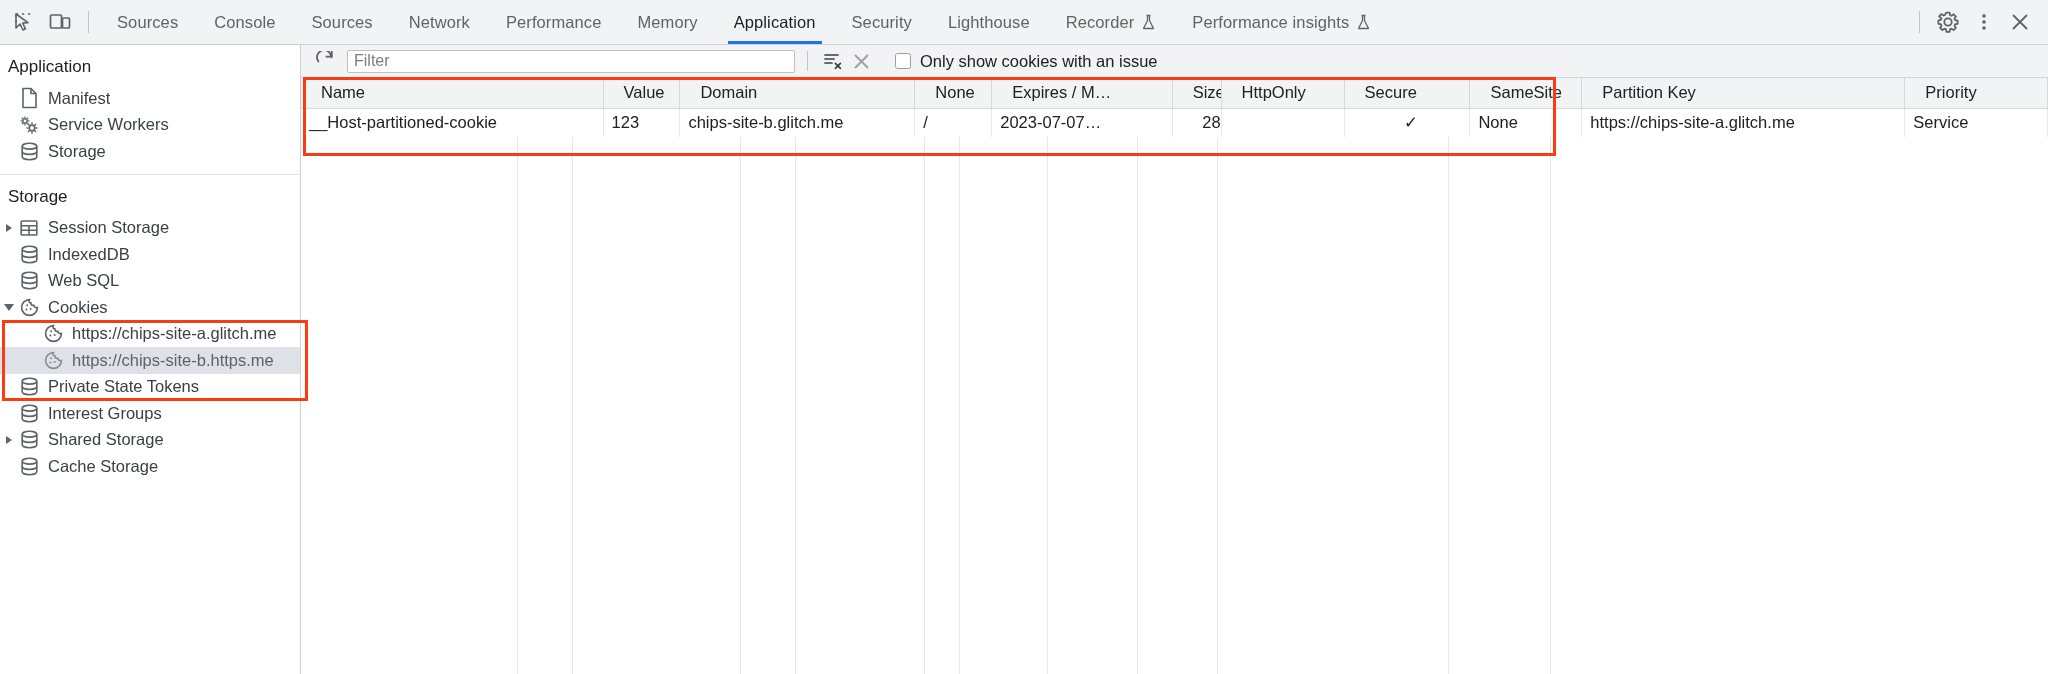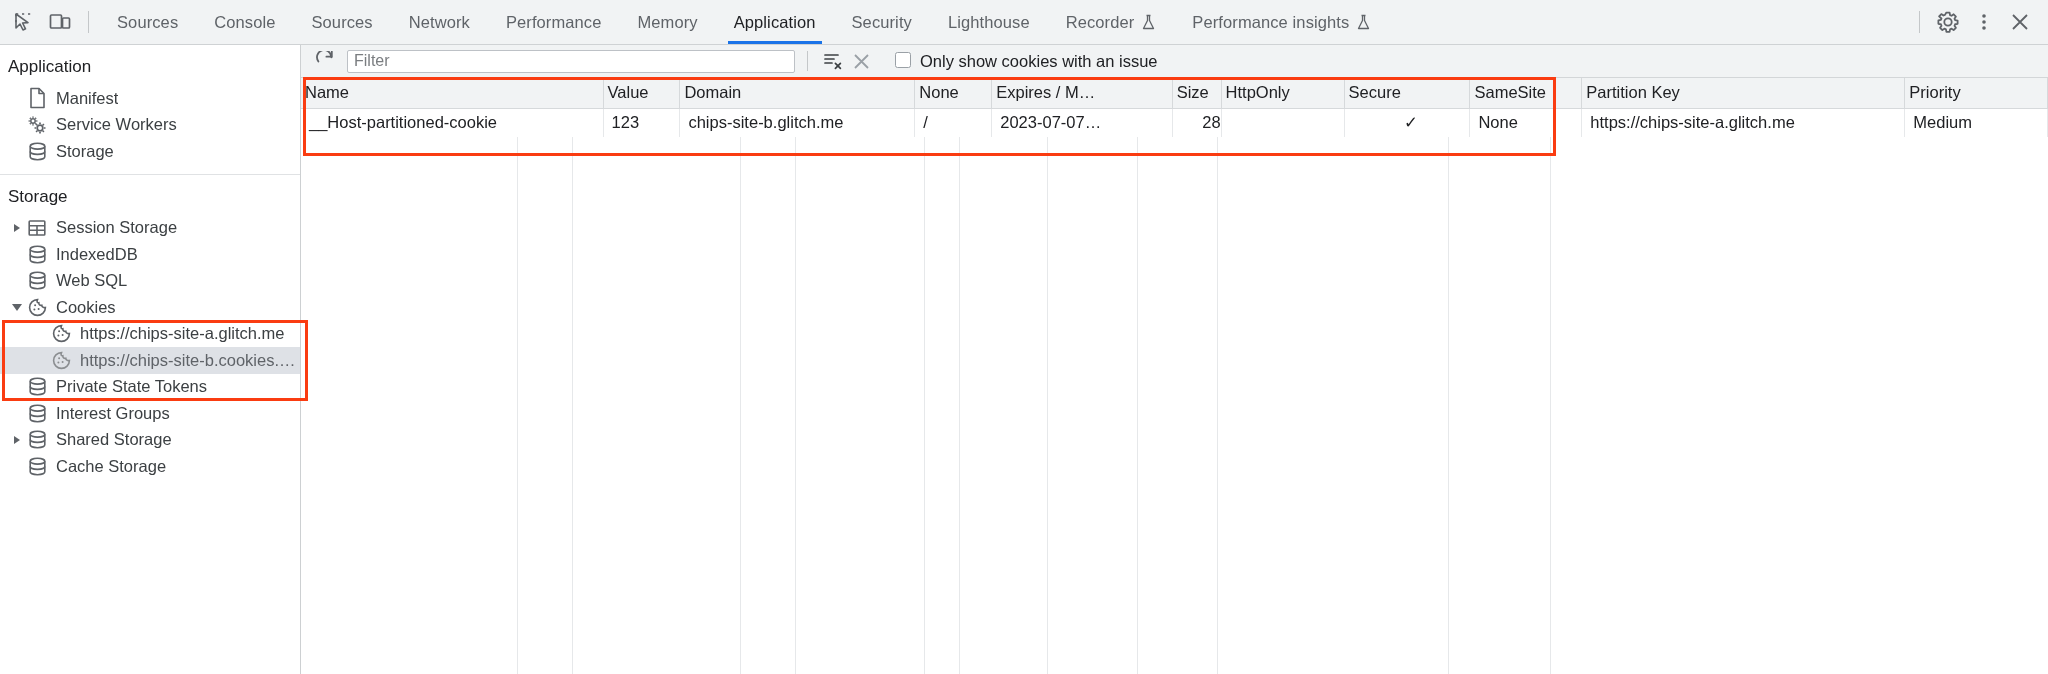--- a/index.html
+++ b/index.html
@@ -116,21 +116,20 @@
   }
   .section-divider {
     height: 1px;
     background: #e0e2e4;
     margin: 9px 0 0 0;
   }
   .tree-item {
     display: flex;
     align-items: center;
     height: 26.5px;
-    padding-left: 8px;
     box-sizing: border-box;
     white-space: nowrap;
     font-size: 16.5px;
     color: #3c4043;
   }
   .tree-item.selected {
     background: #dee1e6;
     color: #5f6368;
   }
   .tw {
@@ -222,21 +221,21 @@
   }
   .fb-sep {
     width: 1px;
     height: 20px;
     background: #c4c7c9;
     margin: 0 11px 0 12px;
     flex: 0 0 auto;
   }
   .cb-wrap {
     display: flex;
-    align-items: flex-start;
+    align-items: center;
     margin-left: 20px;
     white-space: nowrap;
   }
   .cbox {
     width: 16px;
     height: 16px;
     border: 1.5px solid #9aa0a6;
     border-radius: 2.5px;
     background: #fff;
     box-sizing: border-box;
@@ -259,21 +258,21 @@
     table-layout: fixed;
     width: 1747px;
     font-size: 16.5px;
   }
   table.cookies th {
     background: #f1f3f4;
     font-weight: normal;
     text-align: left;
     color: #202124;
     height: 30px;
-    padding: 0 0 0 4px;
+    padding: 0 0 0 20px;
     border-right: 1px solid #d6d9db;
     border-bottom: 1px solid #d6d9db;
     white-space: nowrap;
     overflow: hidden;
     box-sizing: border-box;
   }
   table.cookies td {
     height: 29px;
     padding: 0 0 0 8px;
     border-right: 1px solid #e6e8ea;
@@ -534,21 +533,21 @@
               <g fill="none" stroke="#8b8e91" stroke-width="1.6">
                 <path d="M10.5 2.6a7.9 7.9 0 107.9 7.9c-2 .35-3.4-.6-3.6-2.2-1.9.35-3.1-.75-3-2.6-1.5.3-2.3-.9-1.3-3.1z"></path>
               </g>
               <g fill="#8b8e91">
                 <circle cx="8.1" cy="8.2" r="1"></circle>
                 <circle cx="11.6" cy="12.1" r="1"></circle>
                 <circle cx="7.4" cy="12.6" r="1"></circle>
               </g>
             </svg>
         </span>
-        <span class="tlabel">https://chips-site-b.cookies.me</span>
+        <span class="tlabel">https://chips-site-b.https.me</span>
       </div>
 
       <div class="tree-item">
         <span class="tw"></span>
         <span class="ic">
           <svg width="21" height="21" viewBox="0 0 21 21">
               <g fill="none" stroke="#5f6368" stroke-width="1.6">
                 <ellipse cx="10.5" cy="5.2" rx="7.3" ry="2.9"></ellipse>
                 <path d="M3.2 5.2v10.6c0 1.6 3.27 2.9 7.3 2.9s7.3-1.3 7.3-2.9V5.2"></path>
                 <path d="M3.2 10.5c0 1.6 3.27 2.9 7.3 2.9s7.3-1.3 7.3-2.9"></path>
@@ -685,21 +684,21 @@
               <td>__Host-partitioned-cookie</td>
               <td>123</td>
               <td>chips-site-b.glitch.me</td>
               <td>/</td>
               <td>2023-07-07…</td>
               <td class="num">28</td>
               <td class="center"></td>
               <td class="center">✓</td>
               <td>None</td>
               <td>https://chips-site-a.glitch.me</td>
-              <td>Medium</td>
+              <td>Service</td>
             </tr>
           </tbody>
         </table>
       </div>
     </div>
   </div>
 
   <div class="annot" style="left:2px;top:320px;width:306px;height:81px;"></div>
   <div class="annot" style="left:303px;top:77px;width:1253px;height:79px;"></div>
 

